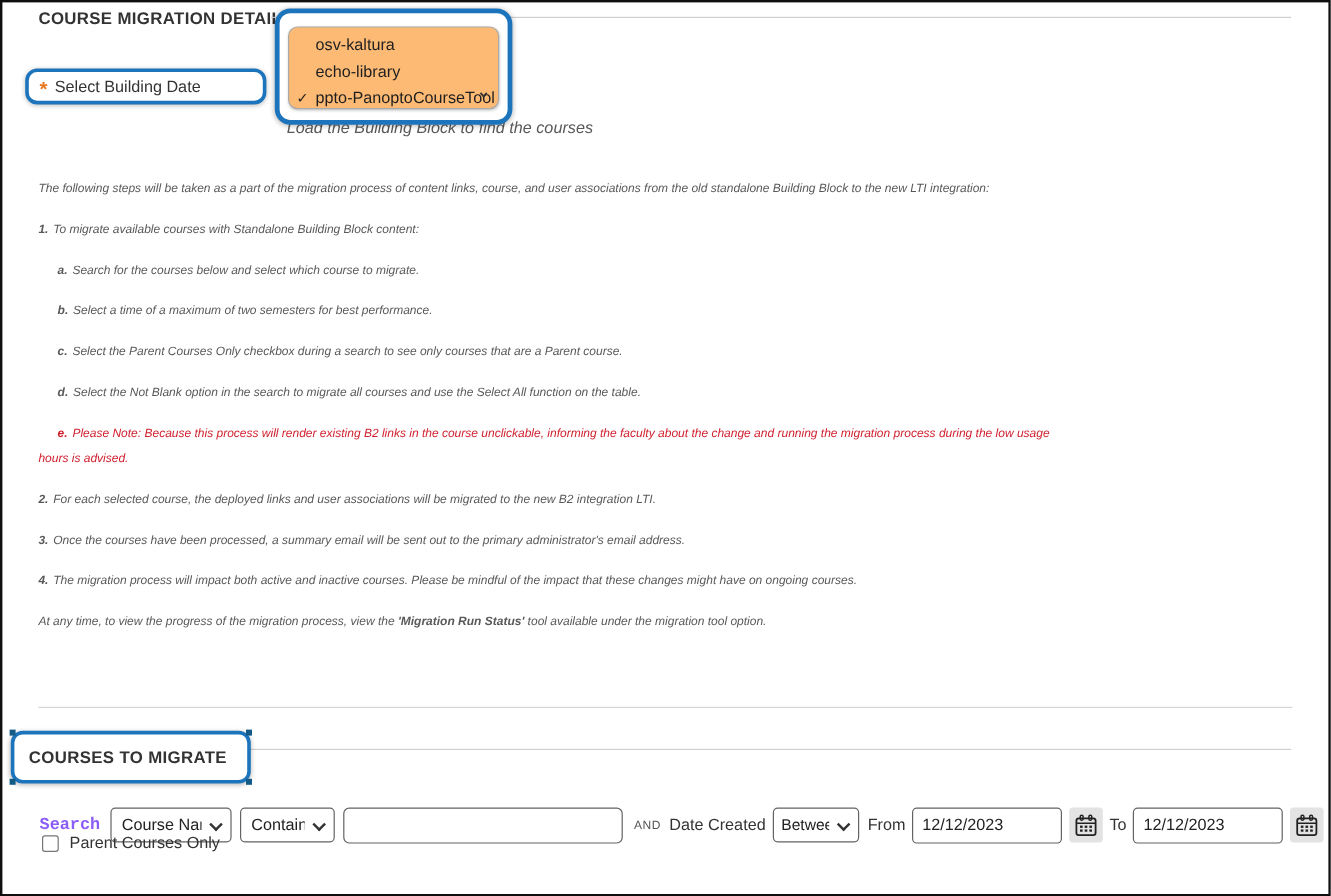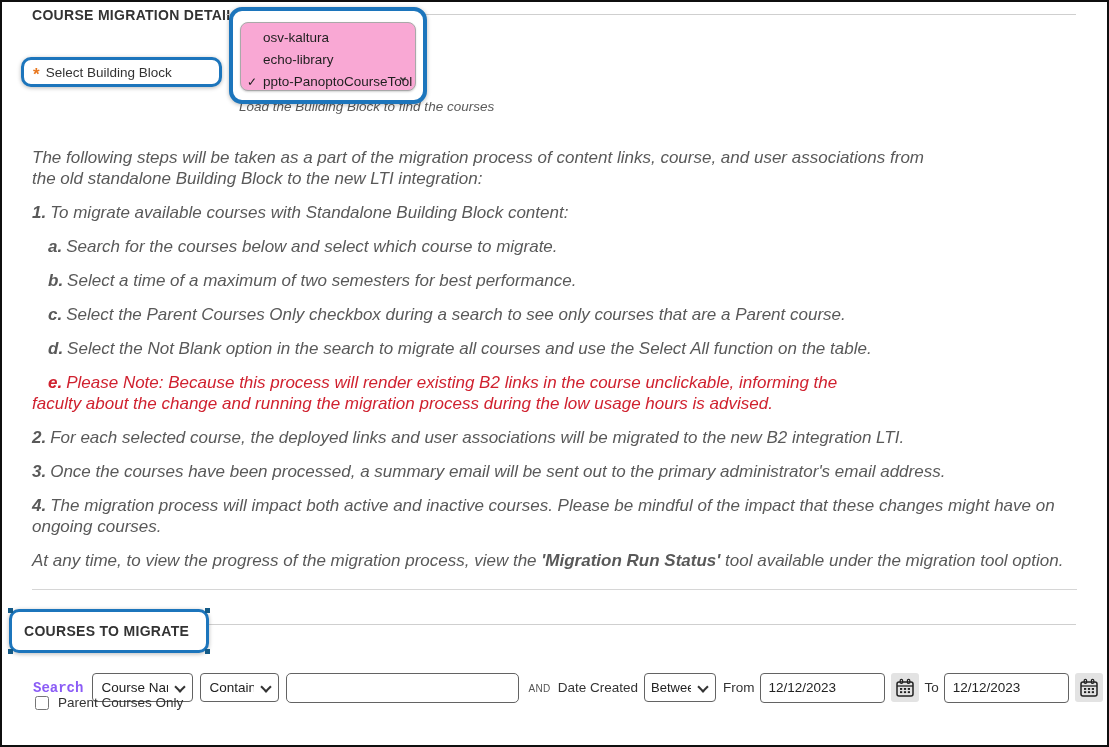--- a/index.html
+++ b/index.html
@@ -29,35 +29,35 @@
   #bb-label-callout { left:19px; top:55px; width:201px; height:30px;
     display:flex; align-items:center; padding-left:9px; }
   #bb-required { color:#e8771e; font-weight:bold; font-size:17px; line-height:1;
     margin-right:6px; position:relative; top:2px; }
   #bb-label { font-size:13.5px; color:#333; }
 
   
   #bb-dd-callout { left:227px; top:5px; width:198px; height:97px; border-radius:13px; border-width:4px; }
   #bb-dd-panel {
     position:absolute; left:7px; right:7px; top:11px; bottom:9px;
-    background:#f9a8d4; border:1px solid #a9a9a9; border-radius:8px;
+    background:#fdba74; border:1px solid #a9a9a9; border-radius:8px;
     box-shadow:0 1px 2px rgba(0,0,0,.18); padding-top:4px;
   }
   .dd-option { position:relative; font-size:13.5px; color:#1f1f1f; height:22px;
     line-height:22px; padding-left:22px; white-space:nowrap; cursor:default; }
   .dd-check { position:absolute; left:6px; top:0; font-size:12px; color:#222; }
   #dd-caret { position:absolute; right:9px; bottom:9px; width:6px; height:6px;
     border-right:2px solid #333; border-bottom:2px solid #333; transform:rotate(45deg) scale(.75); }
 
   #bb-hint { position:absolute; left:237px; top:97px; font-size:13.5px;
     font-style:italic; color:#595959; }
 
   
   #instructions { position:absolute; left:30px; top:145px; width:1054px;
-    font-size:17px; font-style:italic; color:#595959; line-height:21px; }
+    font-size:10px; font-style:italic; color:#595959; line-height:21px; }
   #instructions p { margin:0 0 13px 0; }
   #instructions .marker { font-weight:bold; margin-right:4px; }
   #instructions .intro { max-width:893px; }
   #instructions .l1 { margin-left:16px; }
   #instructions .alert { color:#d0212f; margin-left:0; text-indent:16px; max-width:852px; }
   #instructions .footer-bold { font-weight:bold; }
 
   
   #ctm-callout { left:7px; top:607px; width:200px; height:44px;
     display:flex; align-items:center; padding-left:12px; }
@@ -105,21 +105,21 @@
 </head>
 <body>
 
 <div id="page">
 
   <div id="cmd-title" class="sec-title">COURSE MIGRATION DETAILS</div>
   <div id="hline-1" class="hline"></div>
 
   <div id="bb-label-callout" class="callout">
     <span id="bb-required">*</span>
-    <span id="bb-label">Select Building Block</span>
+    <span id="bb-label">Select Building Date</span>
   </div>
 
   <div id="bb-dd-callout" class="callout">
     <div id="bb-dd-panel">
       <div class="dd-option">
         <span>osv-kaltura</span>
       </div>
       <div class="dd-option">
         <span>echo-library</span>
       </div>

